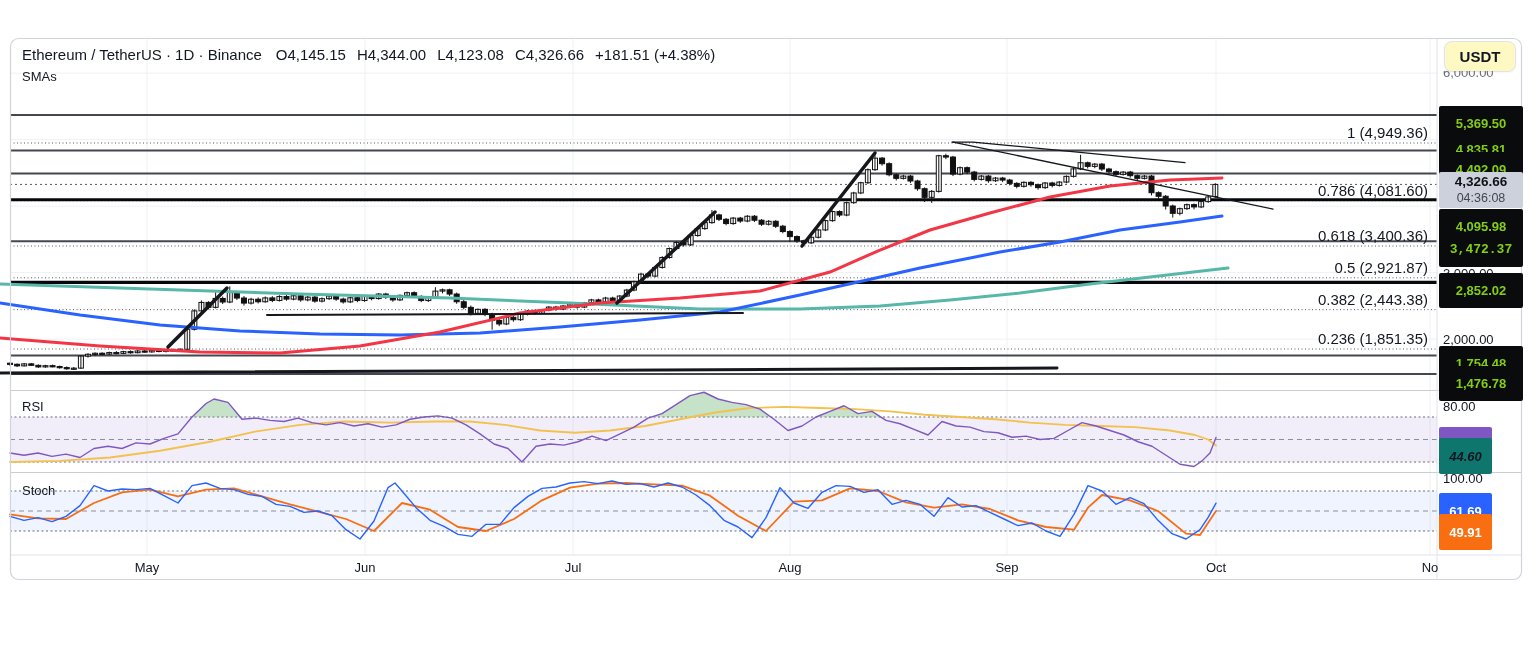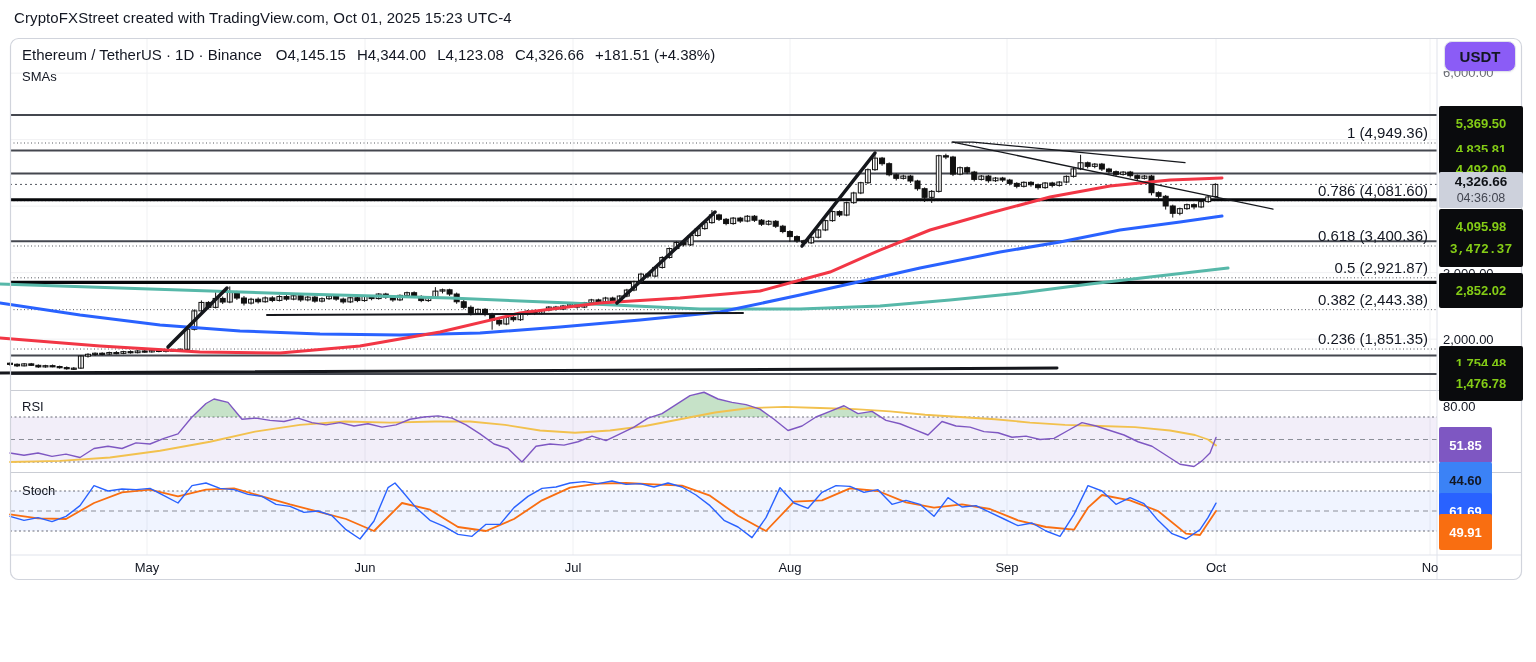--- a/index.html
+++ b/index.html
@@ -5,21 +5,21 @@
   html,body{margin:0;padding:0;background:#fff;}
   body{width:1536px;height:662px;position:relative;font-family:"Liberation Sans",sans-serif;overflow:hidden;color:#131722;}
   #stage{position:absolute;inset:0;}
   svg#chart{position:absolute;left:0;top:0;}
   .abs{position:absolute;}
   #attribution{left:14px;top:9px;font-size:15px;font-weight:500;letter-spacing:.1px;}
   #legendRow{left:22px;top:46px;font-size:15px;white-space:nowrap;}
   #legendRow span{margin-right:11px;}
   #legendRow .sym{margin-right:14px;}
   #smasLabel{left:22px;top:69px;font-size:13px;}
-  #usdtBtn{left:1444px;top:41px;width:70px;height:29px;border:1px solid #E0E3EB;border-radius:8px;background:#8b5cf6;
+  #usdtBtn{left:1444px;top:41px;width:70px;height:29px;border:1px solid #E0E3EB;border-radius:8px;background:#fef9c3;
            display:flex;align-items:center;justify-content:center;font-size:15px;font-weight:600;cursor:pointer;
            box-shadow:0 1px 2px rgba(0,0,0,.04);}
   .fibLabel{font-size:15px;color:#131722;width:300px;text-align:right;white-space:nowrap;}
   .axisPlain{left:1443px;font-size:13px;color:#131722;white-space:nowrap;}
   .badge{left:1439px;width:84px;height:35px;background:#0A0B0D;color:#84cc16;font-size:13px;font-weight:700;
          border-radius:2px;display:flex;align-items:center;justify-content:center;z-index:4;}
   #curBadge{left:1439px;width:84px;height:36px;background:#CDD1DC;border-radius:2px;z-index:5;
             display:flex;flex-direction:column;align-items:center;justify-content:center;line-height:1.25;}
   #curBadge .p{font-size:13.5px;font-weight:700;color:#0E1116;}
   #curBadge .t{font-size:12.5px;color:#434651;}
@@ -433,21 +433,20 @@
       <line x1="10" y1="511" x2="1437" y2="511" stroke="#8C8F99" stroke-width="1" stroke-dasharray="5 4"></line>
       <polyline points="10,514.3333333333334 38,518.3333333333334 66,519 94,503 122,492.3333333333333 150,489.6666666666667 178,496.3333333333333 206,489.6666666666667 234,488.3333333333333 262,496.3333333333333 290,504.3333333333333 318,511.6666666666667 346,519 374,531 402,503 430,509.6666666666667 458,527 486,531 514,519 542,500.3333333333333 570,487.6666666666667 598,483.6666666666667 626,483 654,484.3333333333333 682,485.6666666666667 710,495.6666666666667 738,515.6666666666666 766,531 794,501.6666666666667 822,500.3333333333333 850,488.3333333333333 878,491 906,502.3333333333333 934,507.6666666666667 962,504.3333333333333 990,509 1018,520.3333333333334 1046,527 1074,529.6666666666666 1088,507.6666666666667 1102,495 1130,500.3333333333333 1158,511 1186,533.6666666666666 1200,535 1216,511.06" fill="none" stroke="#F96E11" stroke-width="1.8" stroke-linejoin="round" stroke-linecap="round"></polyline>
       <polyline points="10,516.3333333333334 24,520.3333333333334 38,517.6666666666666 52,521.6666666666666 66,516.3333333333334 80,505.6666666666667 94,485.6666666666667 108,491 122,489 136,489.6666666666667 150,488.3333333333333 164,495.6666666666667 178,503 192,485.6666666666667 206,483 220,488.3333333333333 234,489.6666666666667 248,494.3333333333333 262,496.3333333333333 276,504.3333333333333 290,506.3333333333333 304,512.3333333333334 318,511 332,515.6666666666666 346,529.6666666666666 360,539 374,521 388,487.6666666666667 395,483 402,491 416,507.6666666666667 430,520.3333333333334 444,526.3333333333334 458,534.3333333333334 472,536.3333333333334 486,524.3333333333334 500,524.3333333333334 514,507.6666666666667 528,496.3333333333333 542,488.3333333333333 556,487 570,483 584,481.6666666666667 598,483.6666666666667 612,481 626,484.3333333333333 640,483.6666666666667 654,487 668,483 682,487 696,495 710,505.6666666666667 724,520.3333333333334 738,527 752,537.6666666666666 766,517.6666666666666 780,487.6666666666667 794,503 808,508.3333333333333 822,492.3333333333333 836,485.6666666666667 850,486.3333333333333 864,492.3333333333333 878,489.6666666666667 892,504.3333333333333 906,500.3333333333333 920,504.3333333333333 934,516.3333333333334 948,497.6666666666667 962,507 976,505.6666666666667 990,512.3333333333334 1004,519 1018,525.6666666666666 1032,523 1046,531 1060,536.3333333333334 1074,514.3333333333334 1088,485.6666666666667 1102,491 1116,504.3333333333333 1130,497.6666666666667 1144,503.6666666666667 1158,520.3333333333334 1172,533.6666666666666 1186,539 1200,529.6666666666666 1208,517.6666666666666 1216,503.20666666666665" fill="none" stroke="#2962FF" stroke-width="1.4" stroke-linejoin="round" stroke-linecap="round"></polyline>
       <line x1="10" y1="390.5" x2="1522" y2="390.5" stroke="#CACDD4" stroke-width="1"></line>
       <line x1="10" y1="472.5" x2="1522" y2="472.5" stroke="#CACDD4" stroke-width="1"></line>
       <line x1="10" y1="555" x2="1522" y2="555" stroke="#E0E3EB" stroke-width="1"></line>
       <line x1="1437" y1="38" x2="1437" y2="580" stroke="#E0E3EB" stroke-width="1"></line>
       <rect x="10.5" y="38.5" width="1511" height="541" rx="8" fill="none" stroke="#D1D4DC" stroke-width="1.2"></rect>
     </svg>
 
-  <div class="abs" id="attribution">CryptoFXStreet created with TradingView.com, Oct 01, 2025 15:23 UTC-4</div>
 
   <div class="abs" id="legendRow">
     <span class="sym">Ethereum / TetherUS · 1D · Binance</span><span>O4,145.15</span><span>H4,344.00</span><span>L4,123.08</span><span>C4,326.66</span><span>+181.51 (+4.38%)</span>
   </div>
 
   <div class="abs" id="smasLabel">SMAs</div>
 
   <div class="abs" id="usdtBtn">USDT</div>
 
   <div class="abs paneLabel" style="top:399px">RSI</div>
@@ -475,21 +474,21 @@
       <div class="abs badge" style="top: 152px;">4,492.09</div>
       <div class="abs badge" style="top: 209px;">4,095.98</div>
       <div class="abs badge" style="top: 231.72px; font-family: Liberation Mono, monospace;">3,472.37</div>
       <div class="abs badge" style="top: 272.973px;">2,852.02</div>
       <div class="abs badge" style="top: 345.96px;">1,754.48</div>
       <div class="abs badge" style="top: 366.46px;">1,476.78</div>
       <div class="abs axisPlain" style="top: 398.75px;">80.00</div>
       <div class="abs axisPlain" style="top: 470.667px;">100.00</div>
       <div class="abs axisPlain" style="top: 537.333px;">0.00</div>
       <div class="abs indBadge" style="top: 427.419px; background: rgb(126, 87, 194); color: rgb(255, 255, 255);">51.85</div>
-      <div class="abs indBadge" style="top: 462px; background: #3b82f6; color: rgb(19, 23, 34);">44.60</div>
+      <div class="abs indBadge" style="top: 438px; background: #0f766e; color: rgb(19, 23, 34); font-style: italic;">44.60</div>
       <div class="abs indBadge" style="top: 493.207px; background: rgb(41, 98, 255); color: rgb(255, 255, 255);">61.69</div>
       <div class="abs indBadge" style="top: 514.207px; background: rgb(249, 110, 17); color: rgb(255, 255, 255);">49.91</div>
       <div class="abs monthLabel" style="left: 147px;">May</div>
       <div class="abs monthLabel" style="left: 365px;">Jun</div>
       <div class="abs monthLabel" style="left: 573px;">Jul</div>
       <div class="abs monthLabel" style="left: 790px;">Aug</div>
       <div class="abs monthLabel" style="left: 1007px;">Sep</div>
       <div class="abs monthLabel" style="left: 1216px;">Oct</div>
       <div class="abs monthLabel" style="left: 1430px;">No</div>
       <div class="abs " style="left: 1437px; top: 38px; width: 85px; height: 542px; z-index: 0;"></div>

